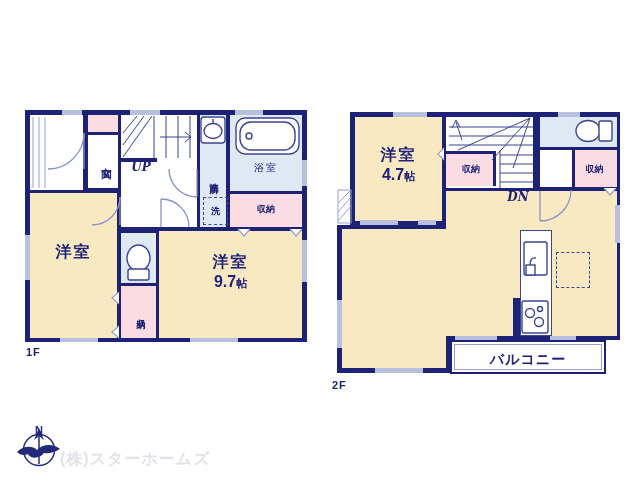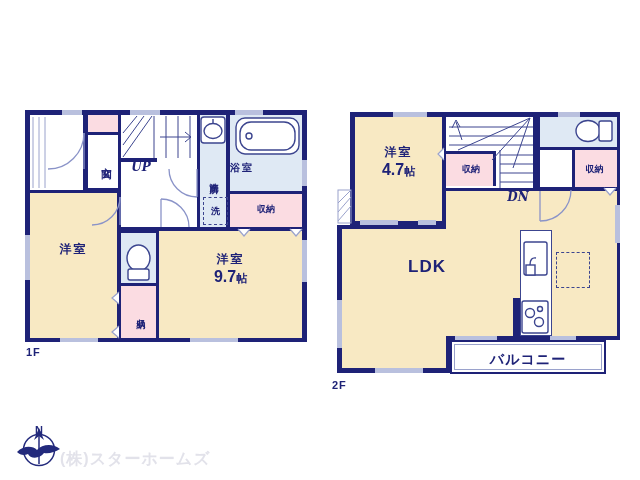--- a/index.html
+++ b/index.html
@@ -8,27 +8,27 @@
   .abs{position:absolute;}
   .base{position:absolute;background:#1e2277;}
   .room{position:absolute;}
   .cream{background:#f8e9c3;}
   .pink{background:#fbdce2;}
   .wet{background:#dfe9f4;}
   .white{background:#ffffff;}
   .win{position:absolute;background:#b9c0de;}
   .stub{position:absolute;background:#1e2277;}
   .roomlabel{position:absolute;text-align:center;line-height:1.25;}
-  .rl-name{font-size:12px;font-weight:bold;letter-spacing:2px;}
+  .rl-name{font-size:16px;font-weight:bold;letter-spacing:2px;}
   .rl-size{font-size:16px;font-weight:bold;}
   .rl-size .unit{font-size:11px;font-weight:bold;}
   .vlabel{position:absolute;writing-mode:vertical-rl;text-orientation:upright;
           font-size:10px;font-weight:bold;text-align:center;letter-spacing:1px;}
   .slabel{position:absolute;font-size:9px;font-weight:bold;text-align:center;}
-  .mlabel{position:absolute;font-size:10px;font-weight:bold;letter-spacing:2px;}
+  .mlabel{position:absolute;font-size:10px;font-weight:normal;text-align:center;letter-spacing:2px;}
   .updn{position:absolute;font-family:"DejaVu Serif", serif;font-style:italic;font-weight:bold;
         font-size:12px;text-align:center;}
   .floorlabel{position:absolute;font-size:11px;font-weight:bold;letter-spacing:1px;}
   .dashbox{position:absolute;border:1.5px dashed #3c458f;}
   #balcony{position:absolute;left:450px;top:340px;width:156px;height:34px;background:#fff;
            border:2px solid #1e2277;box-sizing:border-box;}
   #balcony .inner{position:absolute;left:2px;top:2px;right:2px;bottom:2px;border:1px solid #9aa2cc;}
   #balcony .blabel{position:absolute;left:0;right:0;top:9px;font-size:14px;font-weight:bold;
            text-align:center;letter-spacing:1px;}
   #counter{position:absolute;left:520px;top:230px;width:32px;height:106px;background:#fff;
@@ -243,18 +243,17 @@
   <div class="floorlabel" style="left:26px;top:346px;">1F</div>
 
   <div class="roomlabel" style="left:355px;top:145px;width:87px;">
     <div class="rl-name">洋室</div>
     <div class="rl-size"><span>4.7</span><span class="unit">帖</span></div>
   </div>
   <div class="slabel" style="left:446px;top:163px;width:50px;">収納</div>
   <div class="updn" style="left:498px;top:190px;width:40px;">DN</div>
   <div class="slabel" style="left:572px;top:163px;width:45px;">収納</div>
   <div class="roomlabel" style="left:352px;top:256px;width:150px;">
-    <div class="rl-name" style="letter-spacing:1px;font-size:17px;">LDK</div>
   </div>
   <div class="floorlabel" style="left:332px;top:379px;">2F</div>
 
   <div id="company">(株)スターホームズ</div>
 </div>
 
 </body></html>

